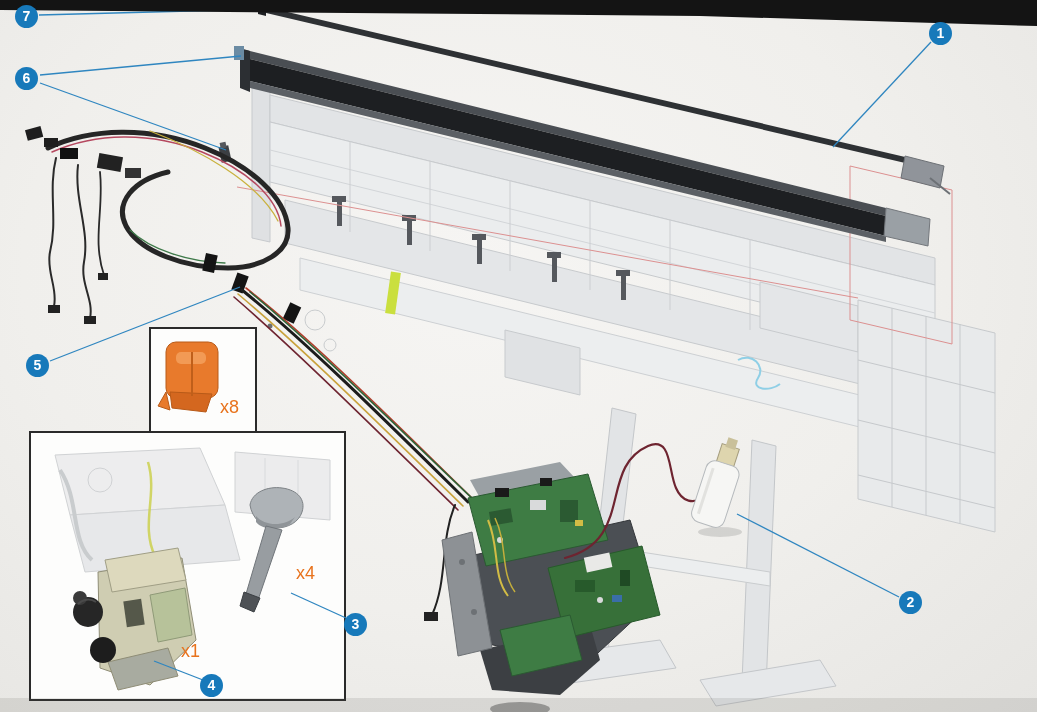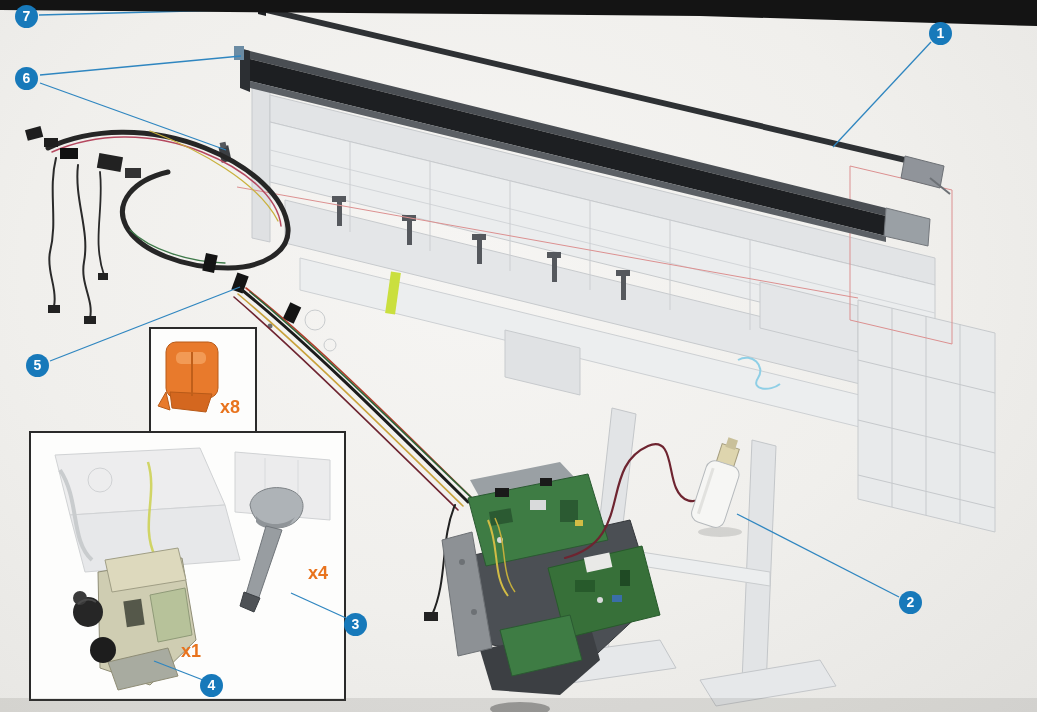--- a/index.html
+++ b/index.html
@@ -14,21 +14,21 @@
   }
   .stage svg{position:absolute;left:0;top:0;}
   .callout{
     position:absolute;width:23px;height:23px;border-radius:50%;
     background:var(--callout_blue,#1779ba);
     color:#fff;font-weight:bold;font-size:14px;line-height:23px;text-align:center;
     z-index:5;
   }
   .qty{
     position:absolute;color:var(--quantity_orange,#e8731d);
-    font-weight:bold;font-size:18px;z-index:5;
+    font-weight:normal;font-size:18px;z-index:5;
   }
 </style>
 </head>
 <body>
 
 <div class="stage">
 
 <svg width="1037" height="712" viewBox="0 0 1037 712">
 
   <g stroke-linejoin="round">
@@ -264,16 +264,16 @@
 
   <div class="callout" style="left:929px;top:22px">1</div>
   <div class="callout" style="left:899px;top:591px">2</div>
   <div class="callout" style="left:344px;top:613px">3</div>
   <div class="callout" style="left:200px;top:674px">4</div>
   <div class="callout" style="left:26px;top:354px">5</div>
   <div class="callout" style="left:15px;top:67px">6</div>
   <div class="callout" style="left:15px;top:5px">7</div>
 
   <div class="qty" style="left:220px;top:397px">x8</div>
-  <div class="qty" style="left:308px;top:563px">x4</div>
+  <div class="qty" style="left:296px;top:563px">x4</div>
   <div class="qty" style="left:181px;top:641px">x1</div>
 
 </div>
 
 </body></html>

